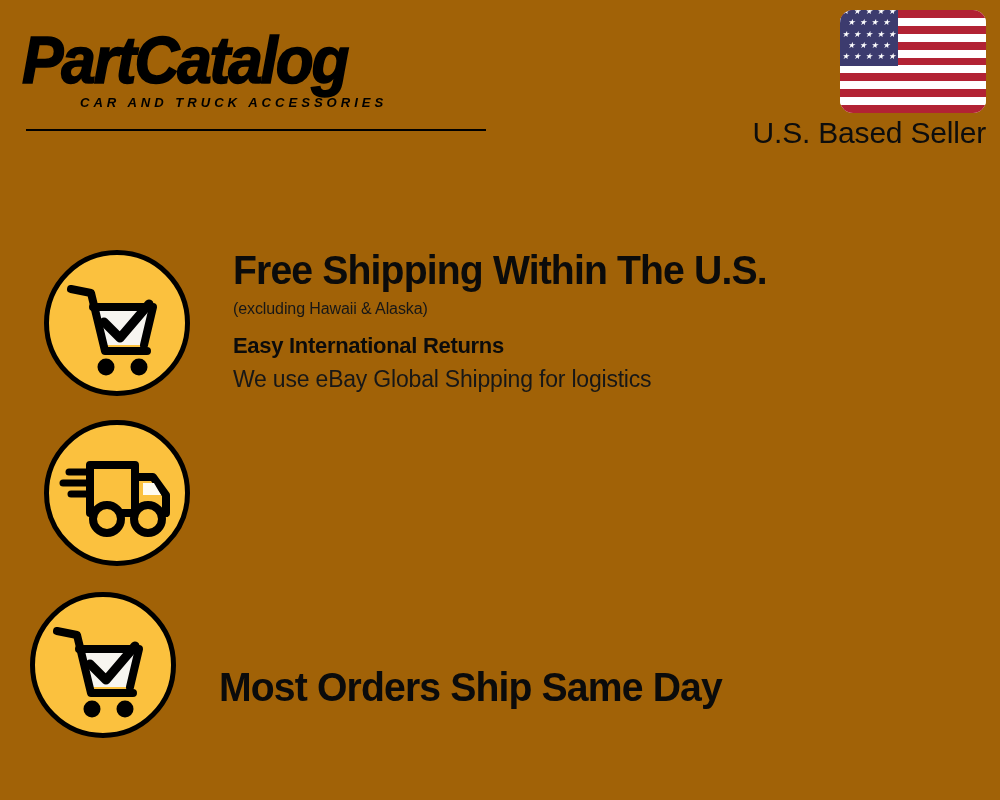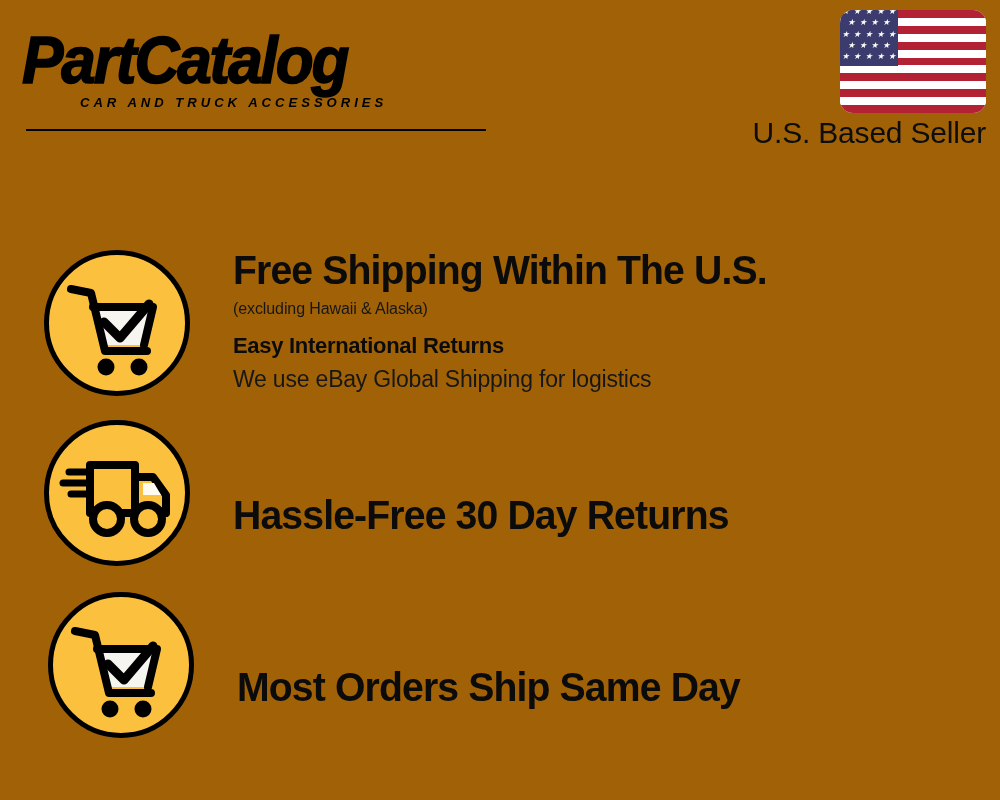--- a/index.html
+++ b/index.html
@@ -79,21 +79,21 @@
     font-weight:400;
     letter-spacing:-0.2px;
     color:#0d0d0d;
     white-space:nowrap;
   }
 
   
   .feature { position:absolute; display:flex; align-items:center; }
   .row-1 { left:44px; top:250px; }
   .row-2 { left:44px; top:420px; }
-  .row-3 { left:48px; top:592px; }
+  .row-3 { left:30px; top:592px; }
 
   .badge {
     width:146px; height:146px; flex:0 0 146px;
     border-radius:50%;
     background:#FBC13E;
     border:5px solid #000;
     position:relative;
   }
   .badge svg { position:absolute; left:0; top:0; width:100%; height:100%; }
 
@@ -230,23 +230,20 @@
         <polygon points="94,58 105,58 112,70 94,70" fill="#FFFBF0"></polygon>
         <path d="M41 40 L86 40 L86 88 L41 88 Z" fill="none" stroke="#000" stroke-width="8" stroke-linejoin="round"></path>
         <rect x="41" y="84" width="78" height="8" fill="#000"></rect>
         <line x1="20" y1="47" x2="40" y2="47" stroke="#000" stroke-width="7" stroke-linecap="round"></line>
         <line x1="14" y1="58" x2="40" y2="58" stroke="#000" stroke-width="7" stroke-linecap="round"></line>
         <line x1="22" y1="69" x2="40" y2="69" stroke="#000" stroke-width="7" stroke-linecap="round"></line>
         <circle cx="58" cy="94" r="14" fill="#FBC13E" stroke="#000" stroke-width="8"></circle>
         <circle cx="99" cy="94" r="14" fill="#FBC13E" stroke="#000" stroke-width="8"></circle>
       </svg>
     </div>
-    <div class="texts">
-      <div class="headline">Hassle-Free 30 Day Returns</div>
-    </div>
   </div>
 
   <div class="feature row-3">
     <div class="badge">
       <svg viewBox="0 0 136 136" xmlns="http://www.w3.org/2000/svg">
         <polygon points="48,56 100,56 93,90 54,90" fill="#F7F5F0"></polygon>
         <path d="M22 34 L42 38 L56 96 L98 96" fill="none" stroke="#000" stroke-width="8" stroke-linecap="round" stroke-linejoin="round"></path>
         <path d="M44 52 L104 52 L95 90" fill="none" stroke="#000" stroke-width="8" stroke-linecap="round" stroke-linejoin="round"></path>
         <path d="M55 67 L71 83 L100 49" fill="none" stroke="#000" stroke-width="9" stroke-linecap="round" stroke-linejoin="round"></path>
         <circle cx="57" cy="112" r="8.5" fill="#000"></circle>

